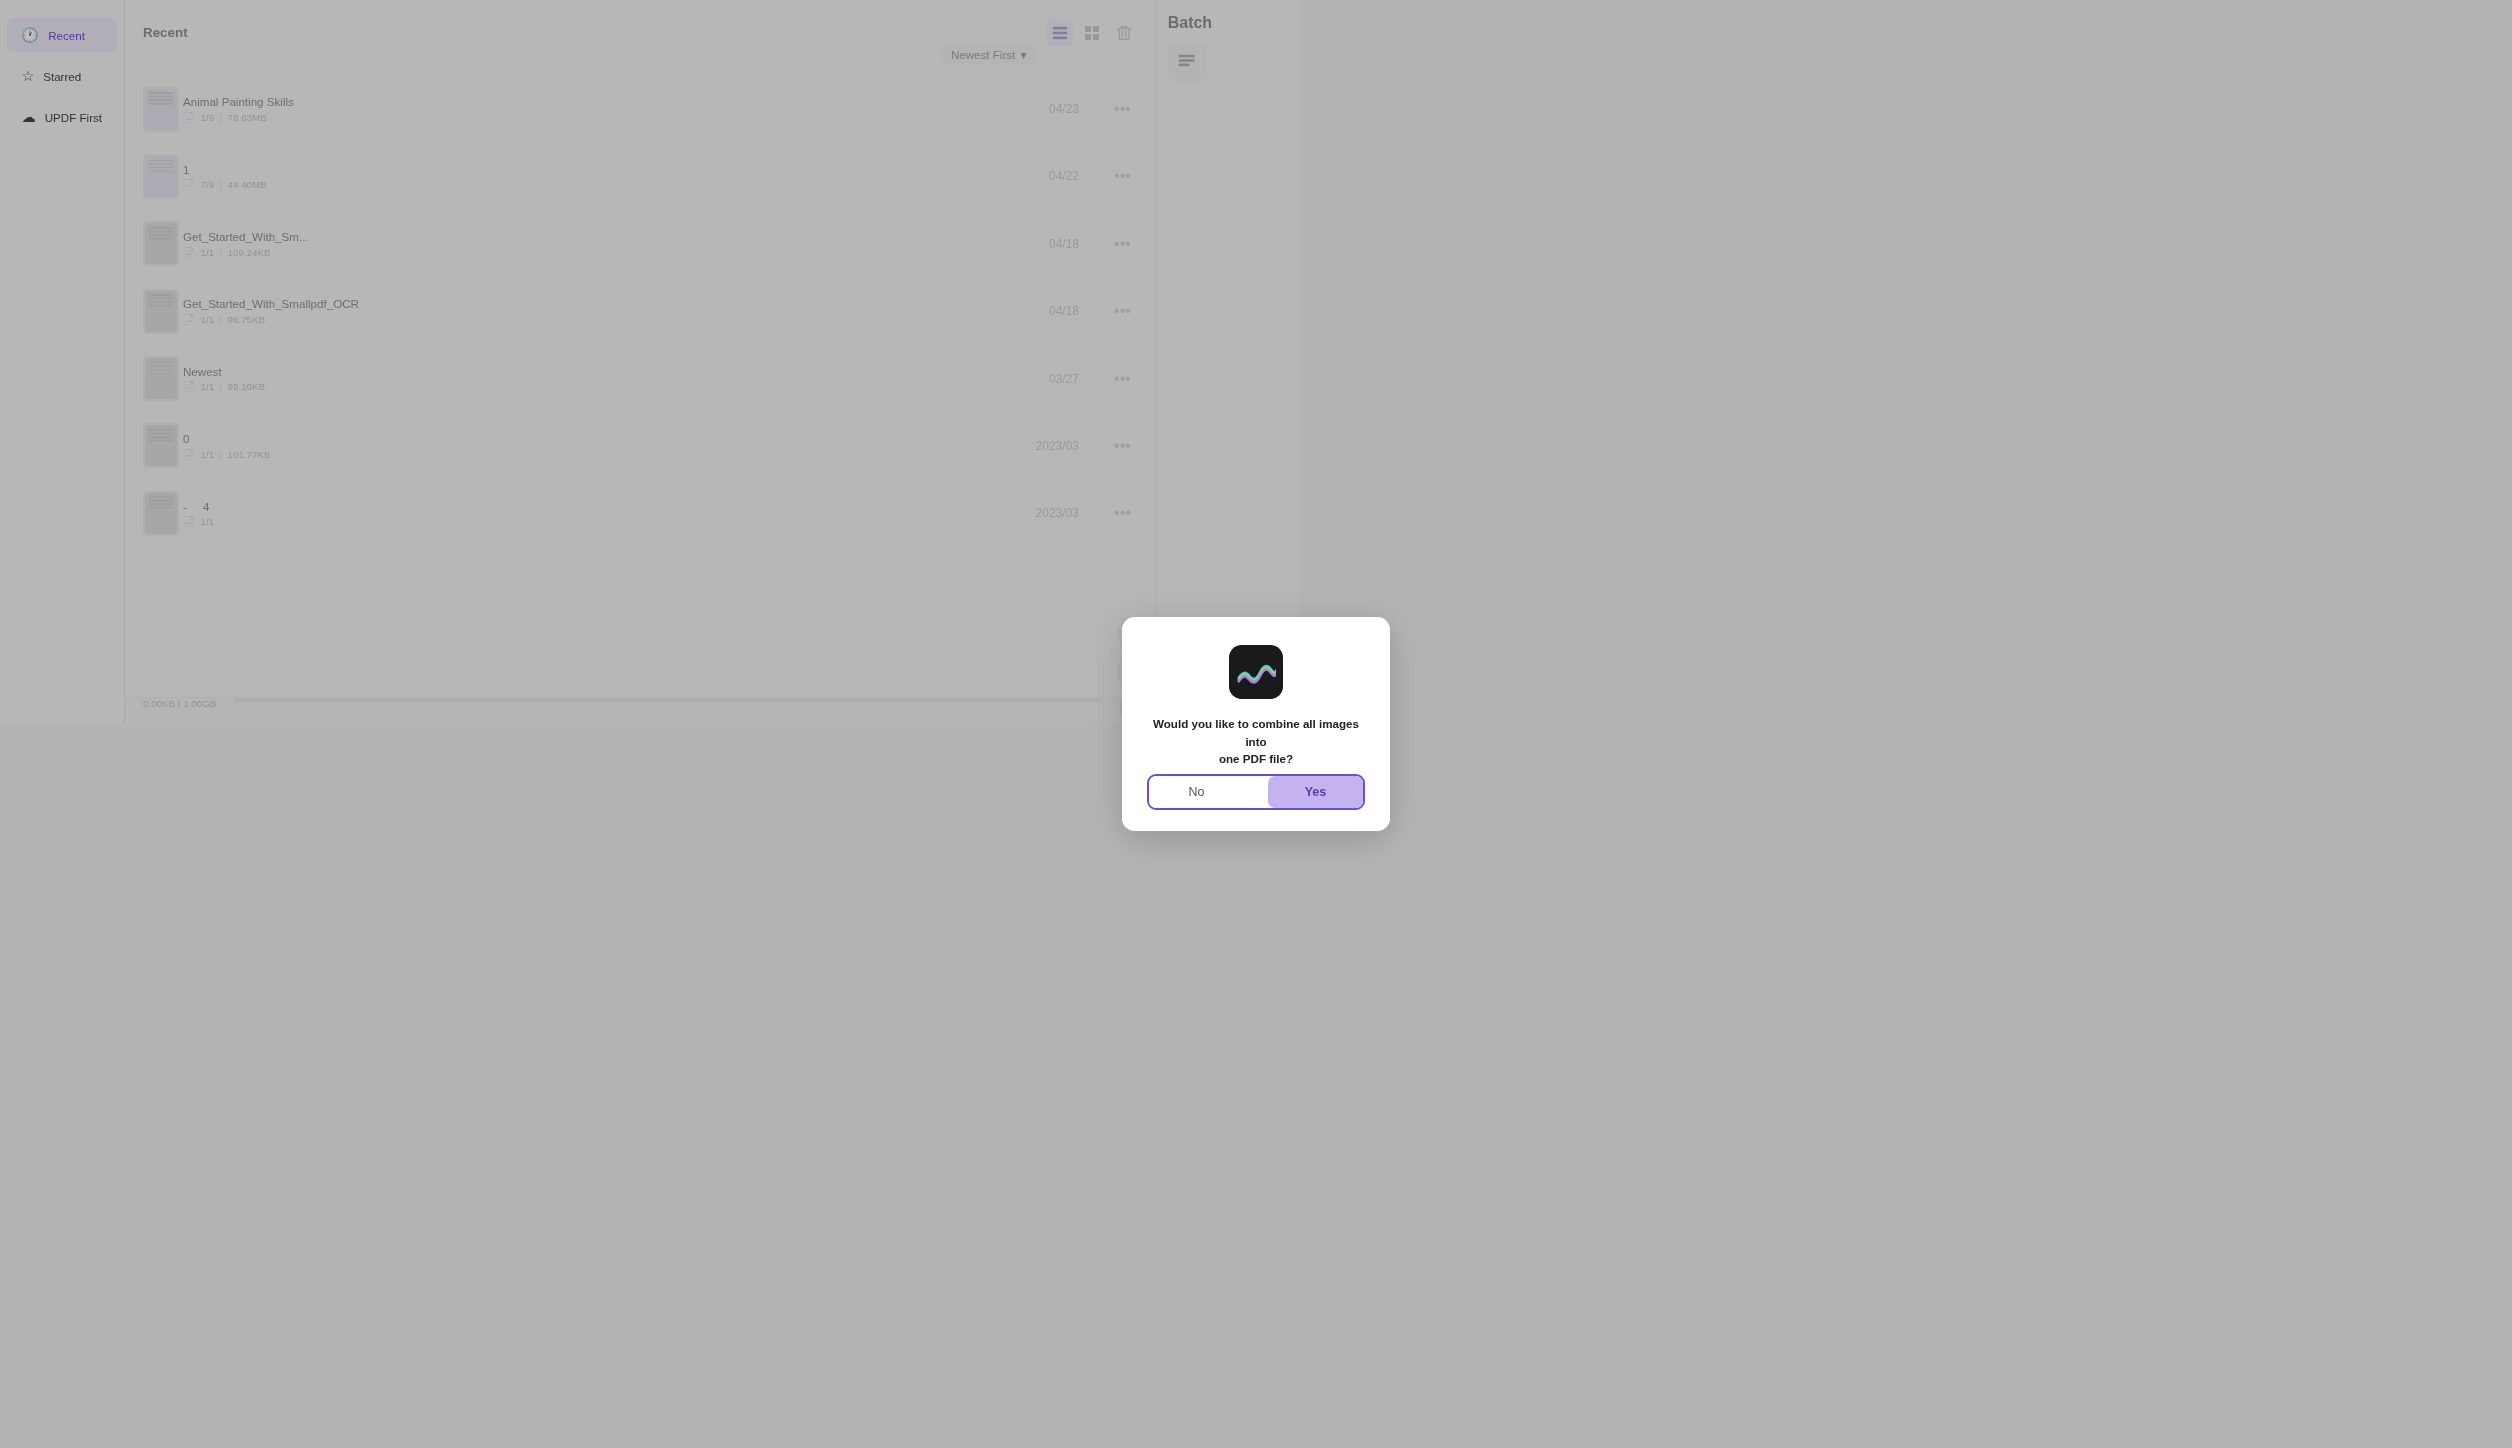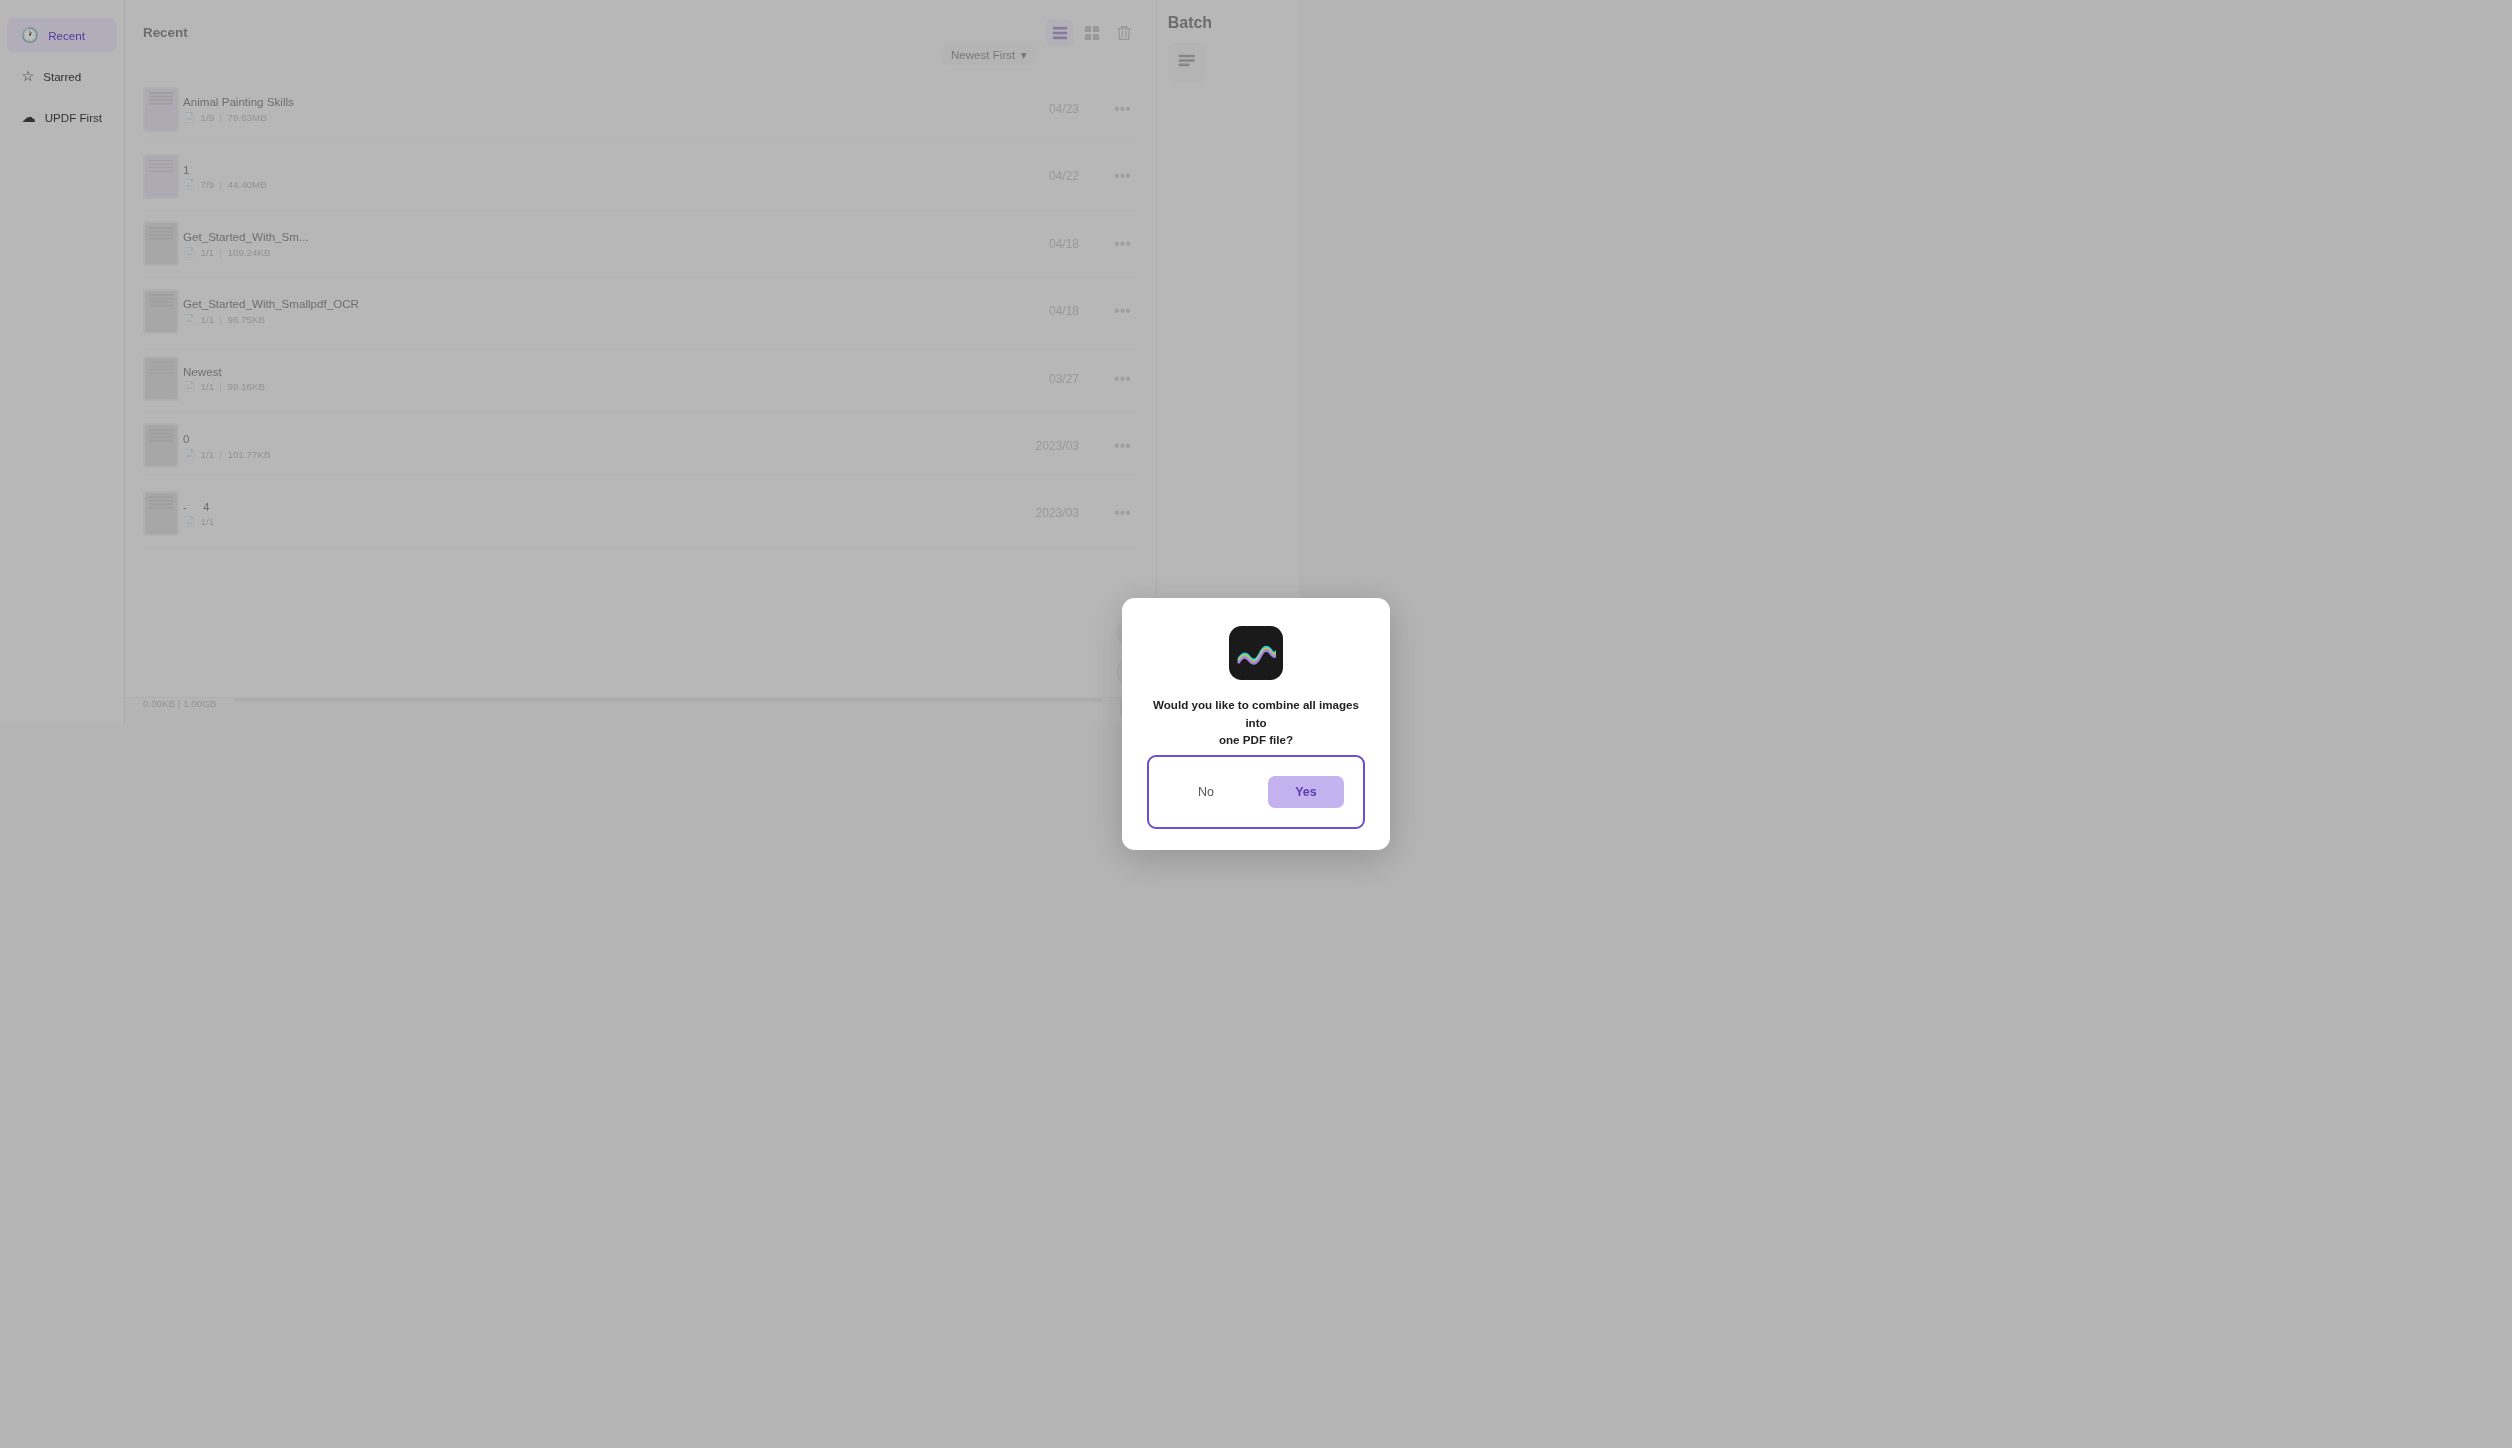--- a/index.html
+++ b/index.html
@@ -334,21 +334,21 @@
       line-height: 1.5;
       margin-bottom: 6px;
     }
     .dialog-buttons {
       display: flex;
       gap: 24px;
       width: 100%;
       border: 2.2px solid #6b4fcf;
       border-radius: 9px;
       overflow: hidden;
-      padding: 19px;
+      padding: 0;
     }
     .dialog-btn {
       flex: 1;
       padding: 9px 0;
       border: none;
       border-radius: 7.1px;
       font-size: 12.5px;
       font-weight: 500;
       cursor: pointer;
     }

